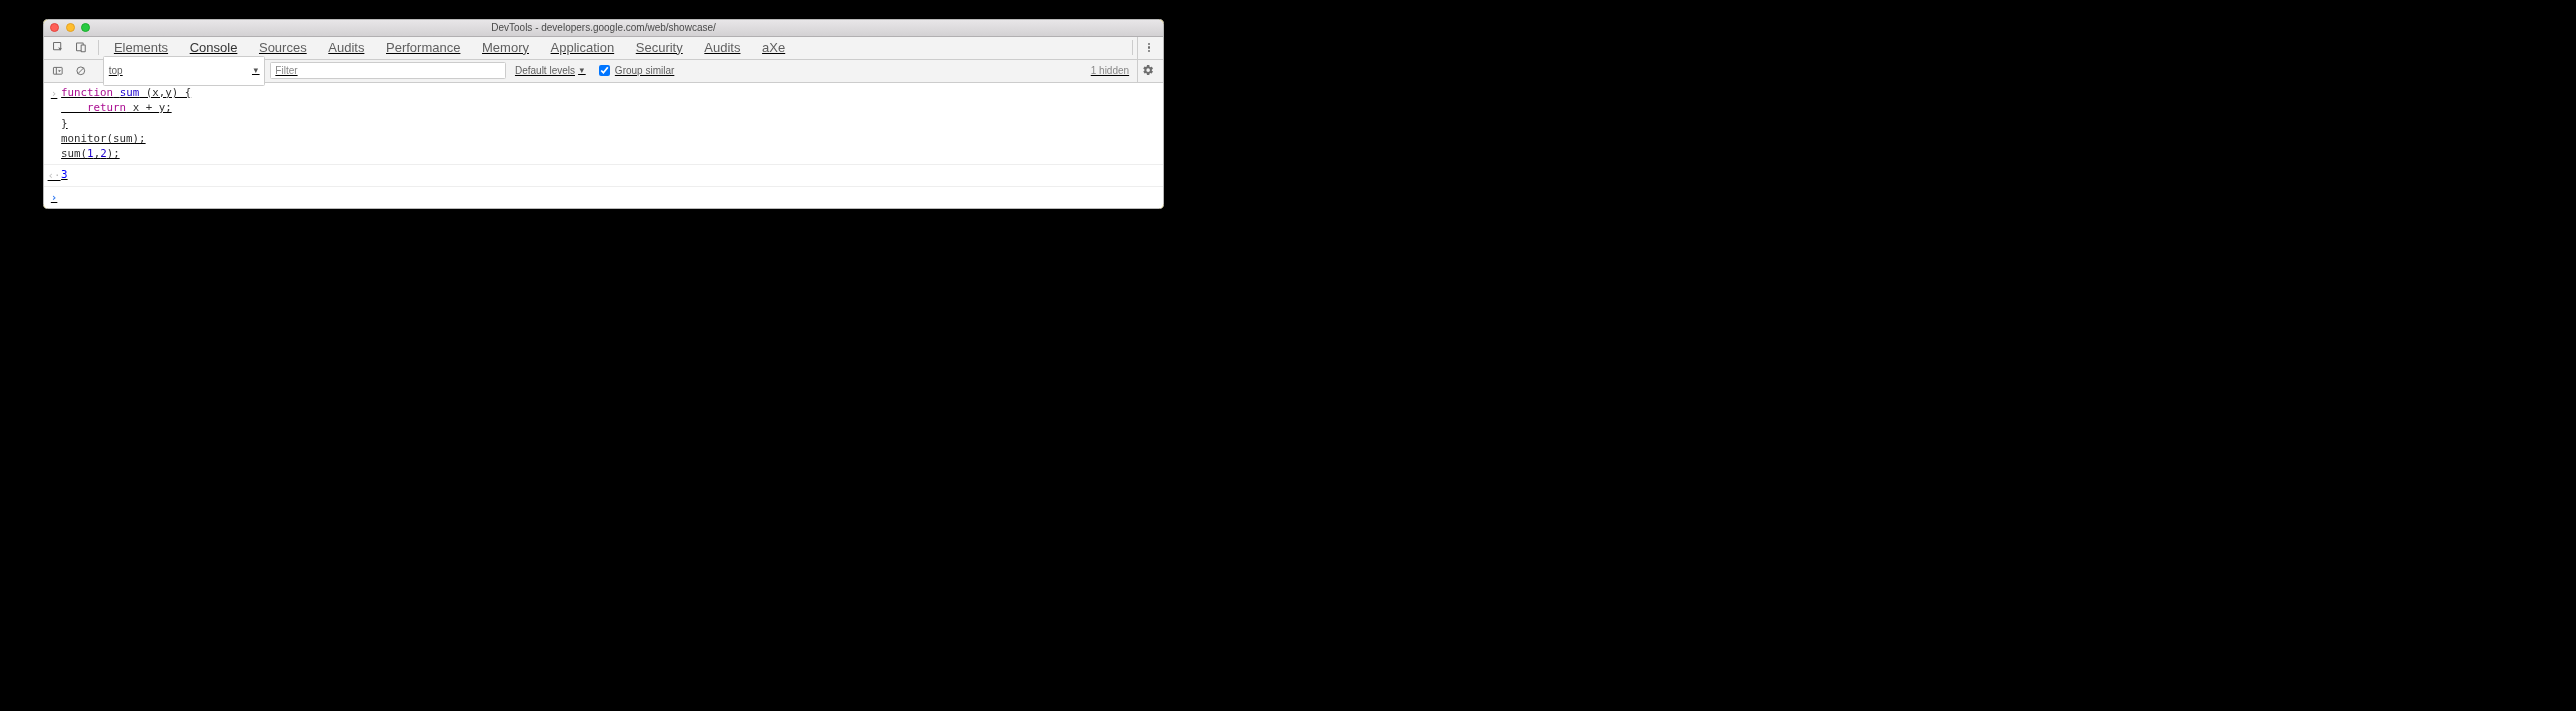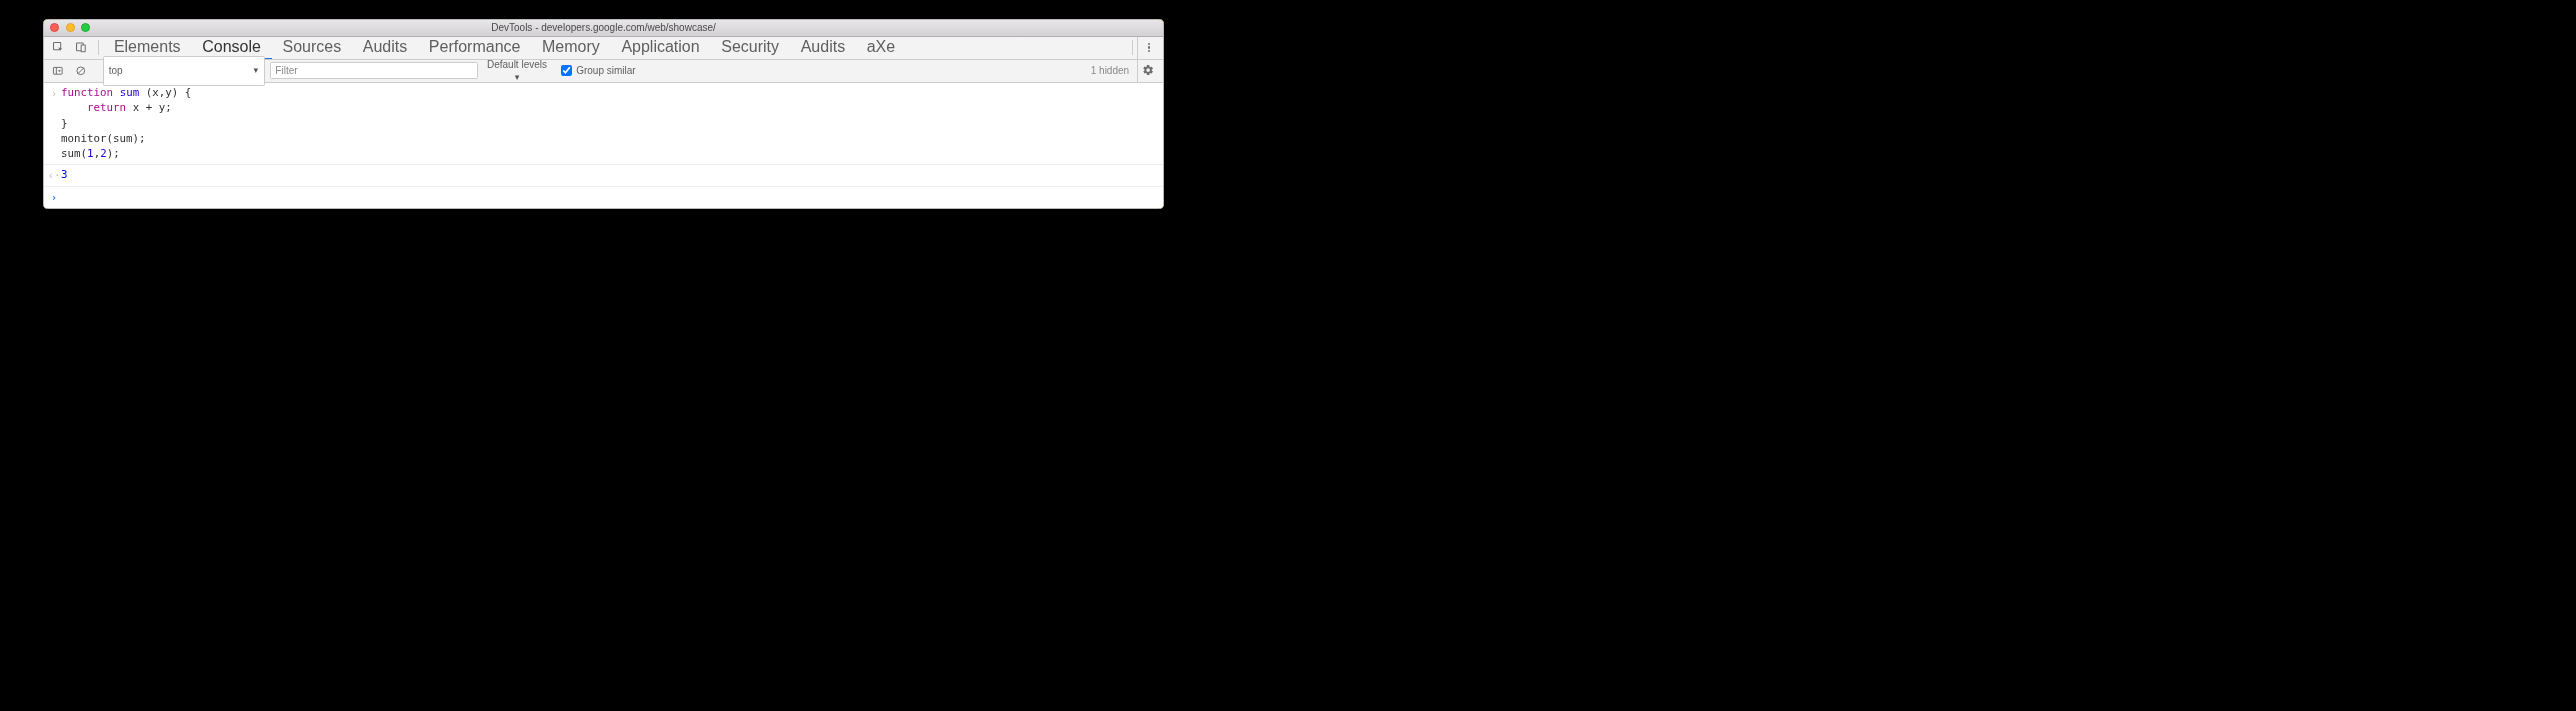--- a/index.html
+++ b/index.html
@@ -15,20 +15,21 @@
     padding-top: 18.5px;
     padding-left: 43px;
   }
   .window {
     width: 1121px;
     background: #fde047;
     border-radius: 4.6px;
     box-shadow: 0 7.7px 31px rgba(0,0,0,0.5);
     overflow: hidden;
     border: 0.8px solid #b8b8b8;
+    text-decoration: underline;
   }
   .titlebar {
     height: 17px;
     background: linear-gradient(#e8e6e8, #d3d1d3);
     border-bottom: 0.8px solid #b1afb1;
     display: flex;
     align-items: center;
     position: relative;
     padding: 0 6.2px;
   }
@@ -53,21 +54,21 @@
     width: 23px; display: flex; align-items: center; justify-content: center;
     color: #6e6e6e; cursor: pointer;
   }
   .tab-tool svg { width: 12.3px; height: 12.3px; }
   .tab-sep {
     width: 0.8px; background: #ccc; margin: 3.1px 4.6px;
   }
   .tab {
     padding: 0 10.8px;
     display: flex; align-items: center;
-    color: #5f5f5f; font-size: 16px;
+    color: #5f5f5f; font-size: 13px;
     cursor: pointer;
     border-bottom: 1.5px solid transparent;
   }
   .tab.active {
     color: #333; border-bottom: 1.5px solid #1a73e8;
   }
   .tab-spacer { flex: 1; }
   .kebab { width: 23px; display:flex; align-items:center; justify-content:center; color:#6e6e6e; cursor:pointer; border-left:0.8px solid #ccc;}
   .kebab-dots { display:flex; flex-direction:column; gap:1.5px;}
   .kebab-dots span{ width:2.3px; height:2.3px; background:#6e6e6e; border-radius:50%;}
@@ -94,31 +95,30 @@
     min-width: 162px;
     height: 30px;
     cursor:pointer;
     justify-content: space-between;
     border-radius:1.5px;
     background: #fff;
   }
   .ctx-select .tri { font-size:7.7px; color:#555;}
   .filter-input {
     border:0.8px solid #ccc; background:#fff;
-    height:17px; width: 208px;
+    height:17px; width: 236px;
     padding: 0 4.6px;
     font-size: 10px;
     color:#333;
     border-radius:1.5px;
   }
   .filter-input::placeholder{ color:#888;}
   .levels {
     display:flex; align-items:center; gap:3.1px; cursor:pointer;
     padding: 0 4.6px;
-    flex-direction: column;
   }
   .levels .tri{ font-size:7.7px; color:#555;}
   .chk {
     display:flex; align-items:flex-start; gap:4.6px; padding:0 4.6px;
   }
   .chk input { width:10.8px; height:10.8px; }
   .sub-spacer { flex:1; }
   .hidden-count { color:#888; padding-right:3.1px;}
   .gear { width:21.6px; display:flex; align-items:center; justify-content:center; cursor:pointer; border-left:0.8px solid #ccc; height:100%;}
   .gear svg{ width:12.3px; height:12.3px; color:#6e6e6e;}

